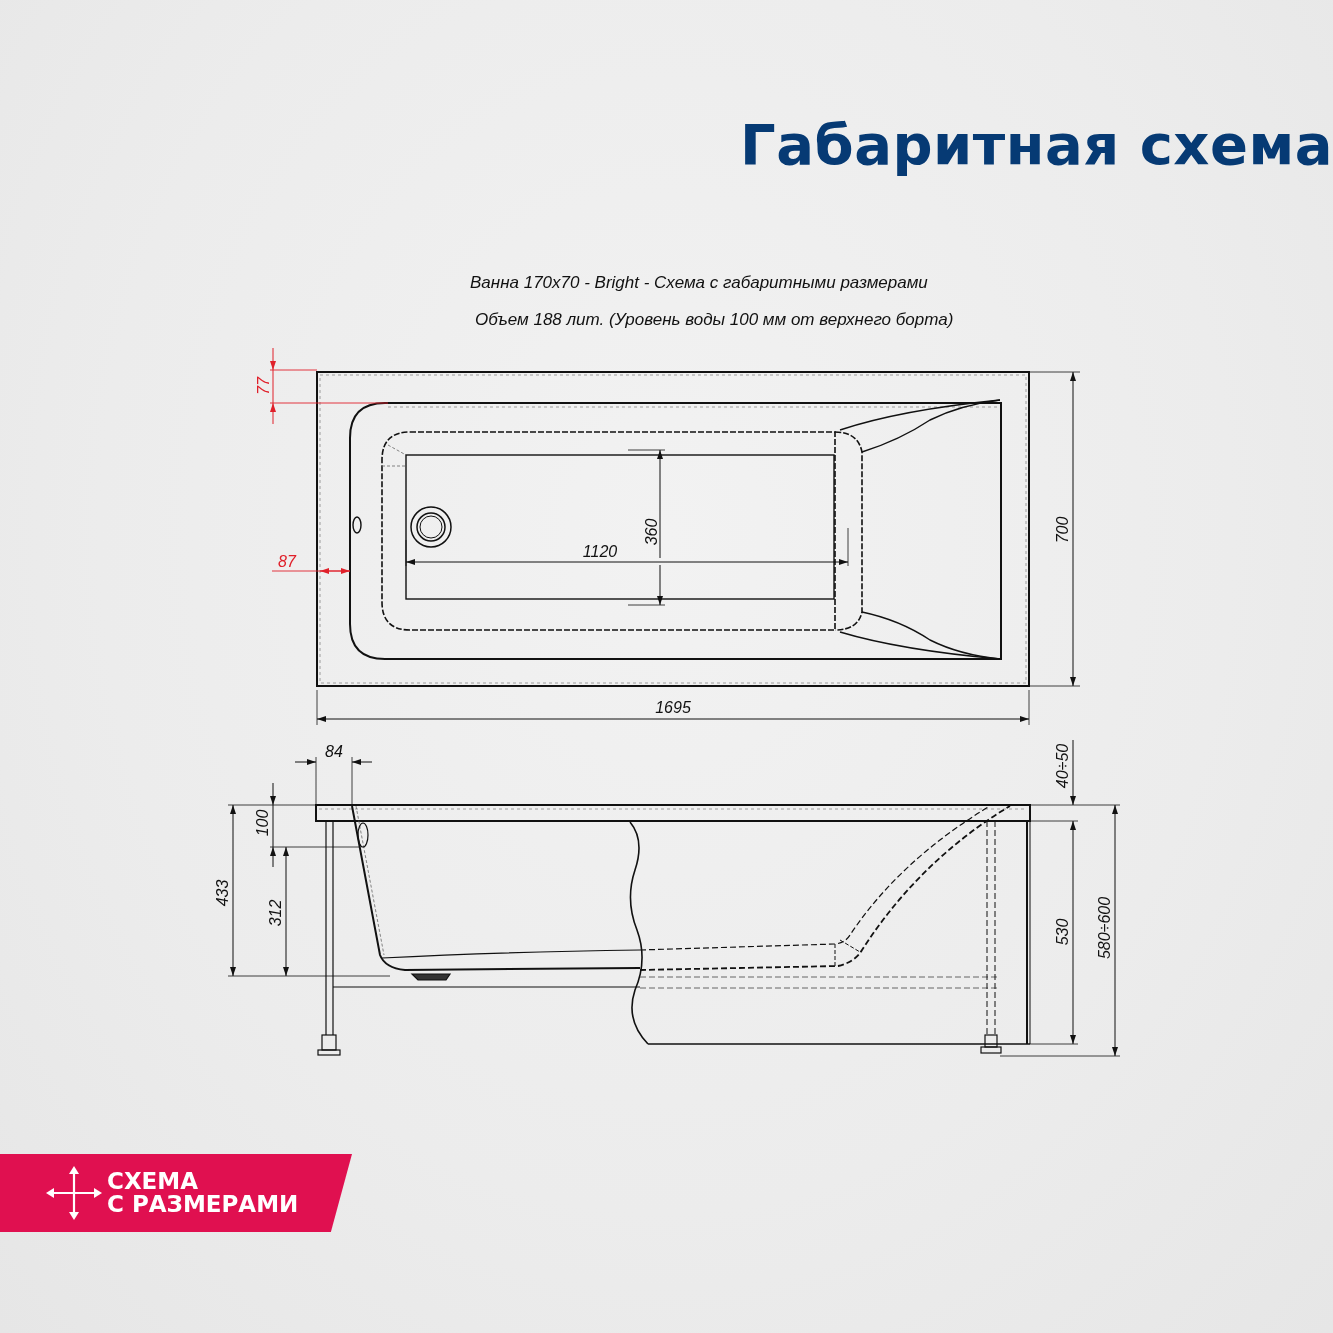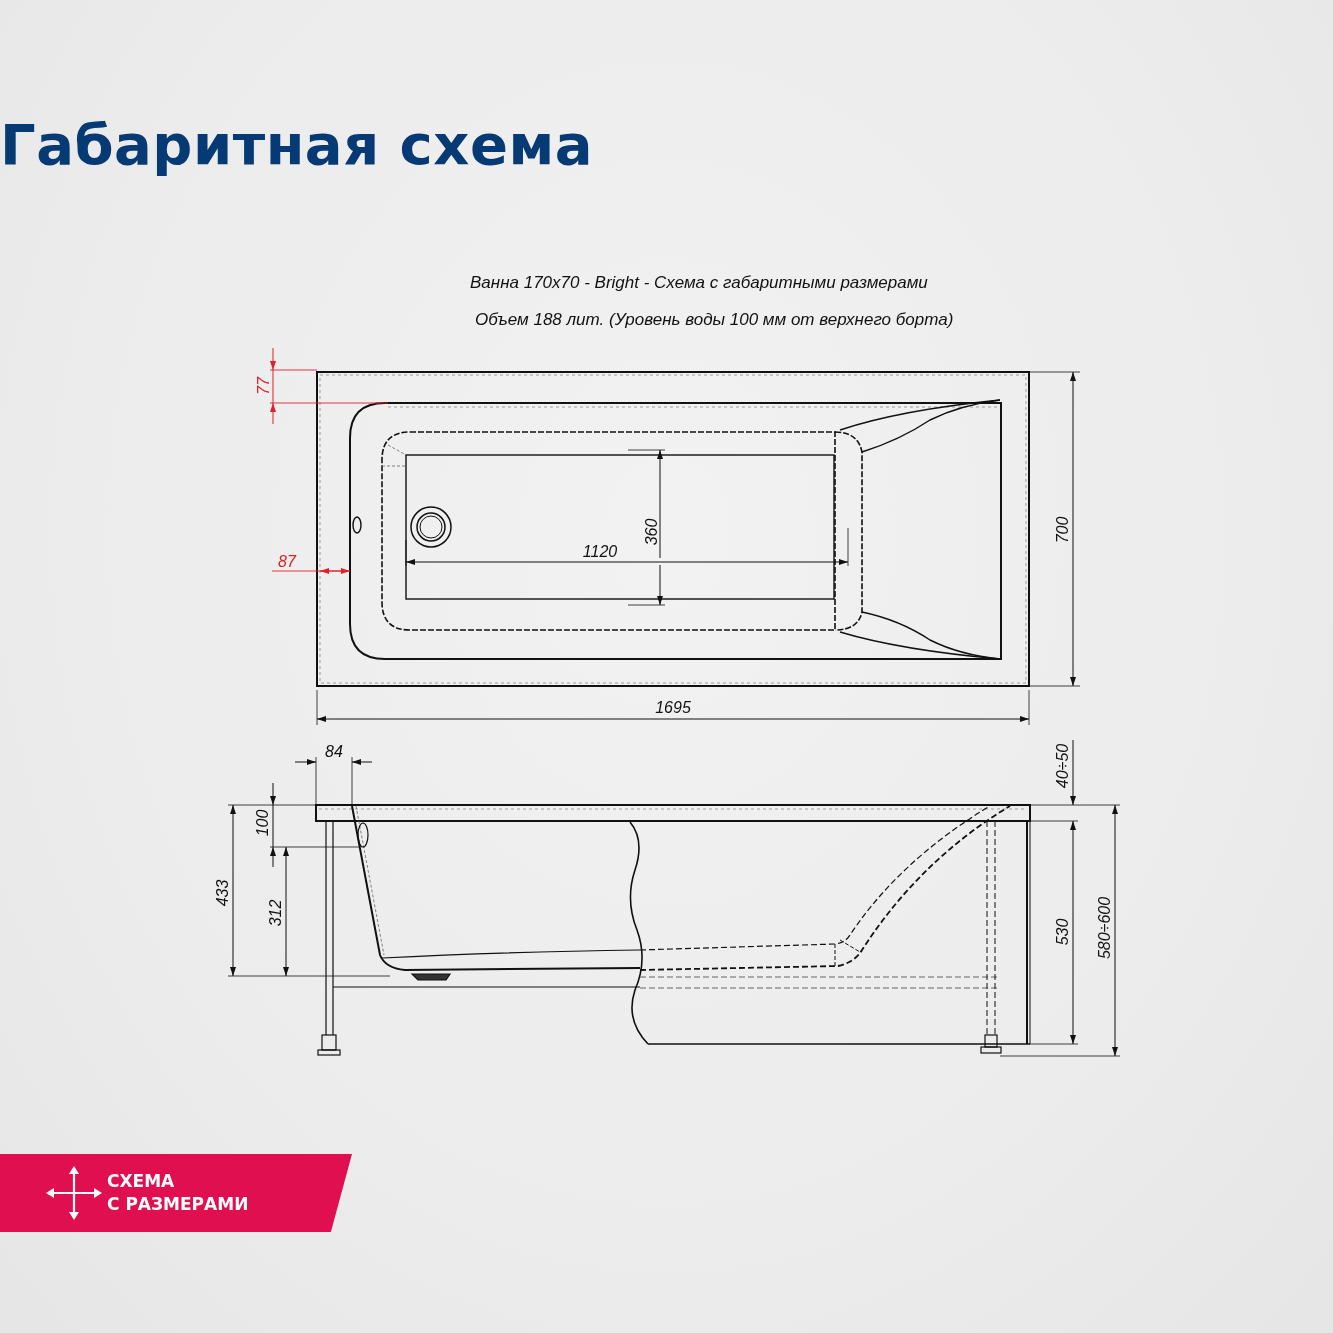--- a/index.html
+++ b/index.html
@@ -2,42 +2,42 @@
 <html><head>
 <meta charset="utf-8">
 <style>
   html, body { margin:0; padding:0; }
   body {
     width:1333px; height:1333px; overflow:hidden; position:relative;
     background: radial-gradient(ellipse at 50% 40%, #f2f2f2 0%, #ececec 60%, #e6e6e6 100%);
     font-family: "Liberation Sans", sans-serif;
   }
   .title {
-    position:absolute; left:0; top:112px; width:1333px; text-align:left;
+    position:absolute; left:0; top:112px; width:1333px; text-align:right;
     font-family:"DejaVu Sans", sans-serif; font-weight:bold; font-size:56px;
     color:#063a74; letter-spacing:0.5px;
   }
   .subtitle {
     position:absolute; font-family:"Liberation Sans", sans-serif; font-style:italic;
     font-size:17px; color:#111;
   }
   #sub1 { left:470px; top:273px; }
   #sub2 { left:475px; top:310px; }
   svg.drawing { position:absolute; left:0; top:0; }
   .dim-text { font-family:"Liberation Sans", sans-serif; font-style:italic; font-size:16px; fill:#111; }
   .dim-text-red { font-family:"Liberation Sans", sans-serif; font-style:italic; font-size:16px; fill:#e0202a; }
   .badge {
     position:absolute; left:0; top:1154px; width:352px; height:78px;
     background:#e01050;
     clip-path: polygon(0 0, 100% 0, 94% 100%, 0 100%);
   }
   .badge-icon { position:absolute; left:46px; top:1165px; width:56px; height:56px; }
   .badge-text {
     position:absolute; left:107px; top:1170px; color:#fff;
-    font-family:"DejaVu Sans", sans-serif; font-weight:bold; font-size:17px; line-height:23px;
+    font-family:"DejaVu Sans", sans-serif; font-weight:bold; font-size:23px; line-height:23px;
   }
 </style>
 </head>
 <body>
 
 <div class="title">Габаритная схема</div>
 <div class="subtitle" id="sub1">Ванна 170x70 - Bright - Схема с габаритными размерами</div>
 <div class="subtitle" id="sub2">Объем 188 лит. (Уровень воды 100 мм от верхнего борта)</div>
 
 <svg class="drawing" width="1333" height="1333" viewBox="0 0 1333 1333">

